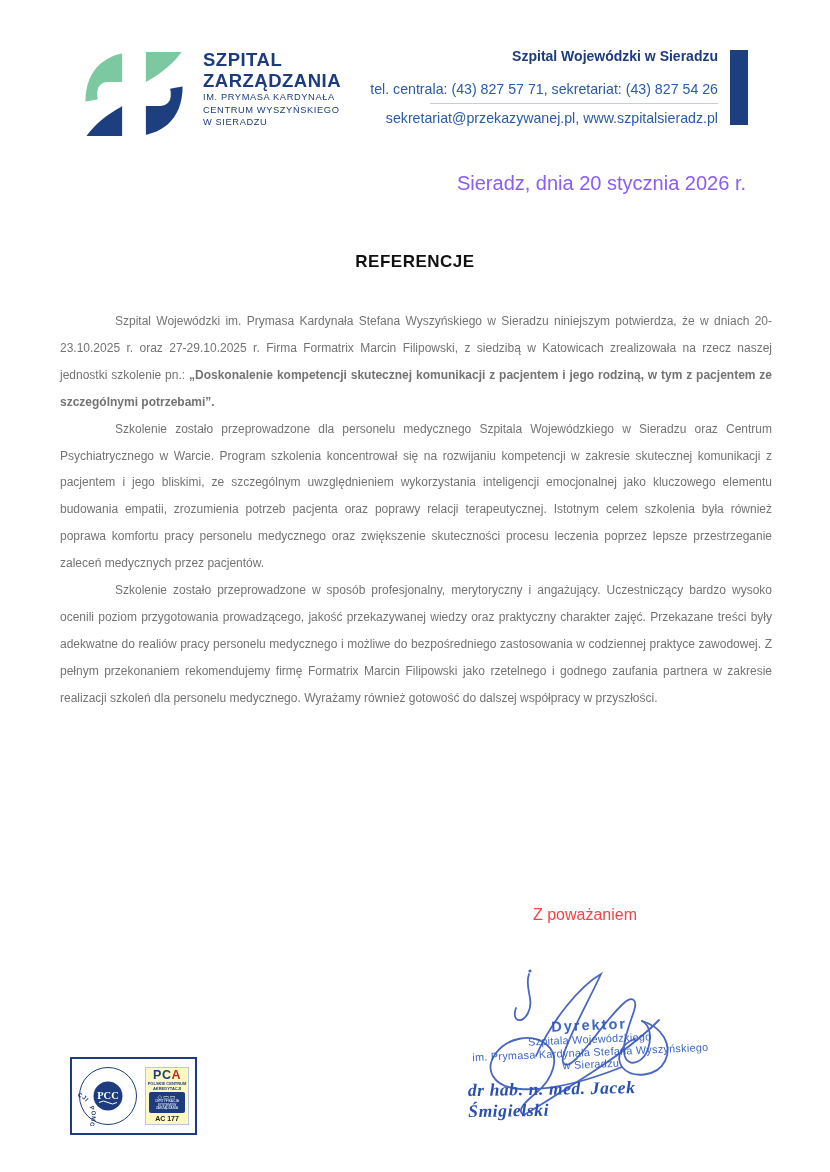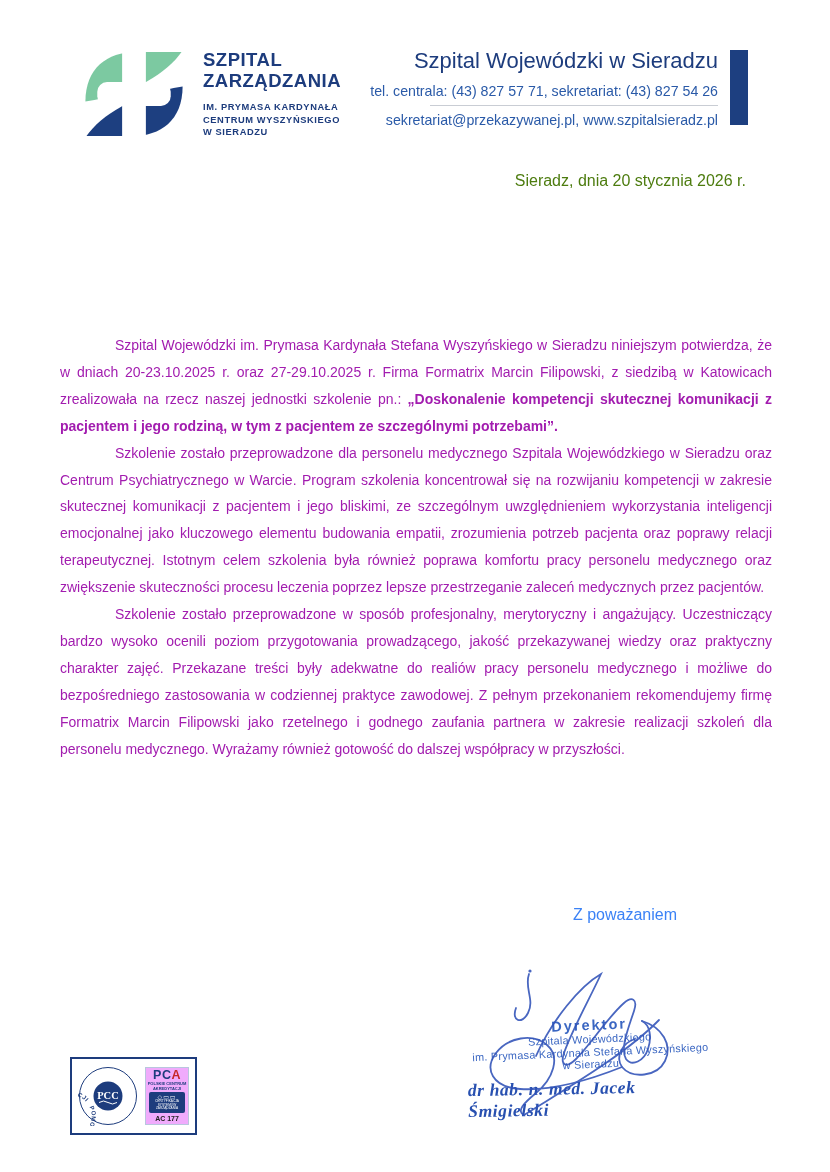--- a/index.html
+++ b/index.html
@@ -5,50 +5,50 @@
   html,body{margin:0;padding:0;background:#e8e8e8;}
   .page{
     position:relative;width:830px;height:1172px;background:#ffffff;
     font-family:"Liberation Sans", sans-serif;overflow:hidden;margin:0 auto;
     color:#1c1c1c;
   }
   
   .logo-mark{position:absolute;left:74px;top:40px;width:120px;height:108px;}
   .logo-text{position:absolute;left:203px;top:49px;line-height:1;}
   .logo-title{font-weight:bold;font-size:18.5px;color:#1d3c7d;letter-spacing:.5px;line-height:21px;}
-  .logo-sub{font-weight:bold;font-size:9.3px;color:#1d3c7d;letter-spacing:.6px;line-height:12.5px;margin-top:10px;}
+  .logo-sub{font-weight:normal;font-size:9.3px;color:#1d3c7d;letter-spacing:.6px;line-height:12.5px;margin-top:0;}
   .contact{position:absolute;right:112px;top:48px;text-align:right;color:#2a5aa8;}
-  .contact-name{font-weight:normal;font-size:22px;color:#1d3c7d;margin-bottom:8px;}
+  .contact-name{font-weight:bold;font-size:14px;color:#1d3c7d;margin-bottom:16px;}
   .contact-line{font-size:14.2px;line-height:18.5px;}
   .contact-sep{width:288px;margin:4px 0 5px auto;border-top:1px solid #c9cdd4;}
   .header-bar{position:absolute;left:730px;top:50px;width:18px;height:75px;background:#1d3f80;}
   
-  .date-line{position:absolute;right:84px;top:172px;font-size:16px;color:#4d7c0f;}
+  .date-line{position:absolute;right:84px;top:172px;font-size:20px;color:#8b5cf6;}
   .doc-title{position:absolute;left:0;width:830px;top:252px;text-align:center;
     font-weight:bold;font-size:17px;letter-spacing:.5px;color:#111;}
   .body-text{position:absolute;left:60px;top:308px;width:712px;
-    font-size:14px;line-height:26.9px;text-align:justify;color:#a21caf;margin-top:24px;}
+    font-size:12px;line-height:26.9px;text-align:justify;color:#737373;}
   .body-text p{margin:0;text-indent:55px;}
   .bold{font-weight:bold;}
-  .closing{position:absolute;left:533px;top:906px;font-size:16px;color:#3b82f6;margin-left:40px;}
+  .closing{position:absolute;left:533px;top:906px;font-size:16px;color:#ef4444;}
   
   .stamp{position:absolute;left:458px;top:1018px;width:264px;text-align:center;
     color:#3a66c2;transform:rotate(-2.5deg);line-height:12.5px;}
   .stamp-title{font-weight:bold;font-size:14.5px;letter-spacing:2px;line-height:15px;}
   .stamp-line{font-size:10.8px;letter-spacing:.3px;}
   .sig-name{position:absolute;left:468px;top:1078px;width:240px;
     font-family:"Liberation Serif", serif;font-style:italic;font-weight:bold;
     font-size:17.5px;letter-spacing:.6px;color:#2850b0;transform:rotate(-1deg);}
   .sig-svg{position:absolute;left:472px;top:960px;width:236px;height:168px;}
   
   .cert-box{position:absolute;left:70px;top:1057px;width:127px;height:78px;
     border:2px solid #1d3c7d;background:#fff;display:flex;align-items:center;
     justify-content:space-between;padding:3px 6px;box-sizing:border-box;}
   .pcc-seal{width:60px;height:60px;}
-  .pca-card{width:44px;border:1px solid #b9c6de;background:#f0abfc;text-align:center;
+  .pca-card{width:44px;border:1px solid #b9c6de;background:#fef9c3;text-align:center;
     padding:1px 1px 2px 1px;box-sizing:border-box;}
   .pca-label{font-weight:bold;font-size:12.5px;letter-spacing:.5px;line-height:12px;color:#1d3c7d;}
   .pca-a{color:#c62828;}
   .pca-sub{font-size:4px;line-height:4.5px;color:#1d3c7d;font-weight:bold;margin:1px 0;}
   .pca-blue{background:#1d3c7d;border-radius:2px;margin:1px auto;width:36px;padding:1.5px 0;}
   .pca-glyphs{color:#fff;font-size:6px;line-height:6px;letter-spacing:1px;}
   .pca-tiny{color:#fff;font-size:3.2px;line-height:3.8px;}
   .pca-ac{font-size:7px;font-weight:bold;color:#222;margin-top:2px;}
 </style>
 </head>
@@ -81,20 +81,21 @@
     <div class="contact-name">Szpital Wojewódzki w Sieradzu</div>
     <div class="contact-line">tel. centrala: (43) 827 57 71, sekretariat: (43) 827 54 26</div>
     <div class="contact-sep"></div>
     <div class="contact-line">sekretariat@przekazywanej.pl, www.szpitalsieradz.pl</div>
   </div>
 
   <div class="header-bar"></div>
 
   <div class="date-line">Sieradz, dnia 20 stycznia 2026 r.</div>
 
+  <div class="doc-title">REFERENCJE</div>
 
   <div class="body-text">
     <p><span>Szpital Wojewódzki im. Prymasa Kardynała Stefana Wyszyńskiego w Sieradzu niniejszym potwierdza, że w dniach 20-23.10.2025 r. oraz 27-29.10.2025 r. Firma Formatrix Marcin Filipowski, z siedzibą w Katowicach zrealizowała na rzecz naszej jednostki szkolenie pn.: </span><span class="bold">„Doskonalenie kompetencji skutecznej komunikacji z pacjentem i jego rodziną, w tym z pacjentem ze szczególnymi potrzebami”.</span></p>
     <p>Szkolenie zostało przeprowadzone dla personelu medycznego Szpitala Wojewódzkiego w Sieradzu oraz Centrum Psychiatrycznego w Warcie. Program szkolenia koncentrował się na rozwijaniu kompetencji w zakresie skutecznej komunikacji z pacjentem i jego bliskimi, ze szczególnym uwzględnieniem wykorzystania inteligencji emocjonalnej jako kluczowego elementu budowania empatii, zrozumienia potrzeb pacjenta oraz poprawy relacji terapeutycznej. Istotnym celem szkolenia była również poprawa komfortu pracy personelu medycznego oraz zwiększenie skuteczności procesu leczenia poprzez lepsze przestrzeganie zaleceń medycznych przez pacjentów.</p>
     <p>Szkolenie zostało przeprowadzone w sposób profesjonalny, merytoryczny i angażujący. Uczestniczący bardzo wysoko ocenili poziom przygotowania prowadzącego, jakość przekazywanej wiedzy oraz praktyczny charakter zajęć. Przekazane treści były adekwatne do realiów pracy personelu medycznego i możliwe do bezpośredniego zastosowania w codziennej praktyce zawodowej. Z pełnym przekonaniem rekomendujemy firmę Formatrix Marcin Filipowski jako rzetelnego i godnego zaufania partnera w zakresie realizacji szkoleń dla personelu medycznego. Wyrażamy również gotowość do dalszej współpracy w przyszłości.</p>
   </div>
 
   <div class="closing">Z poważaniem</div>
 
   <div class="stamp">

